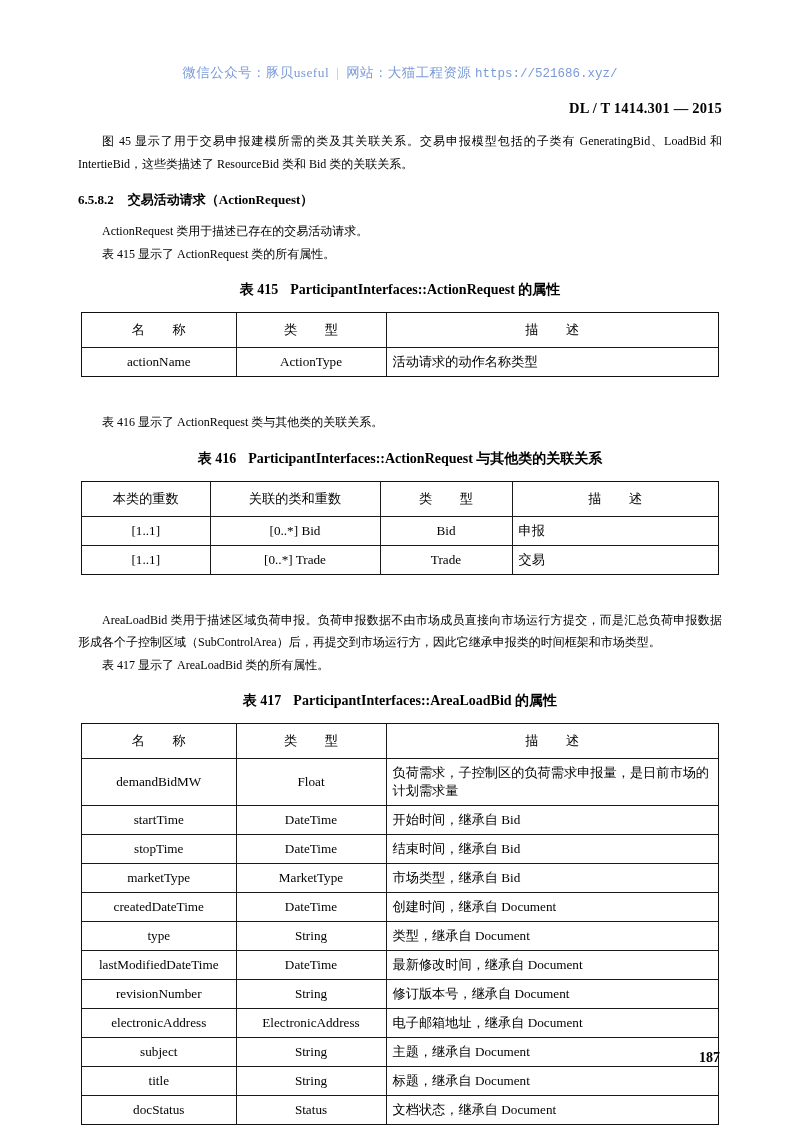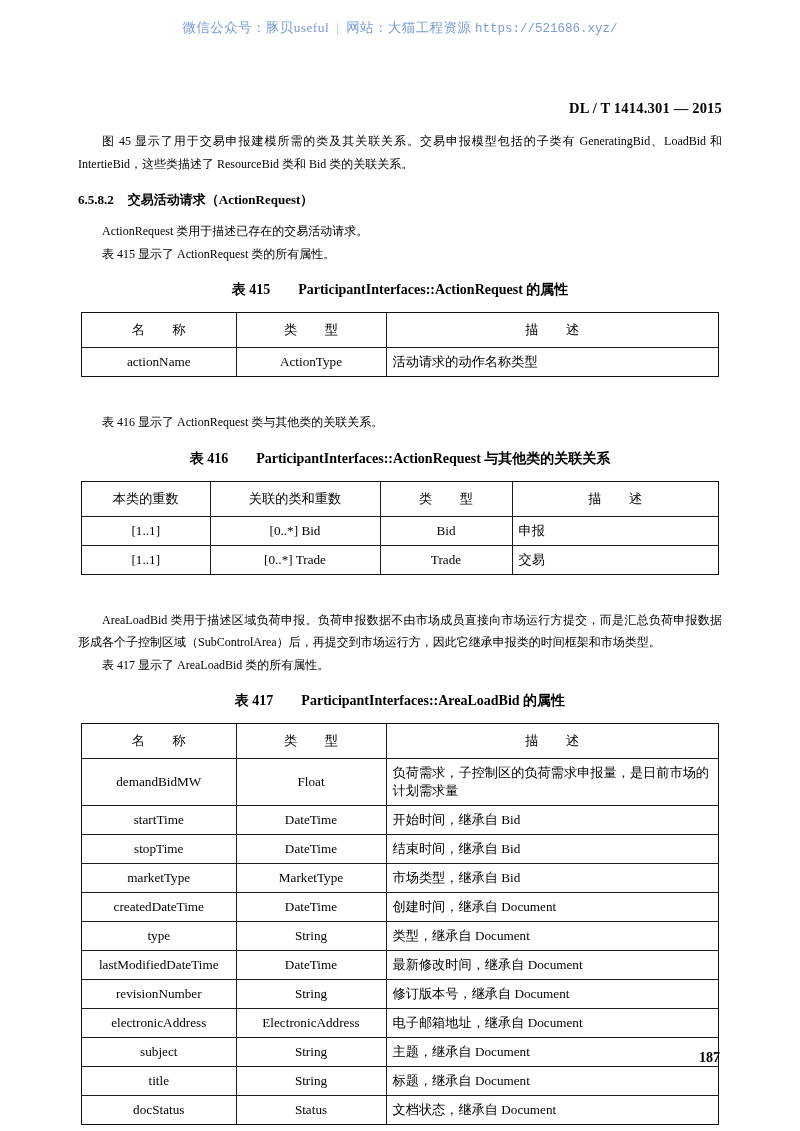--- a/index.html
+++ b/index.html
@@ -26,20 +26,21 @@
   .watermark {
     position: absolute;
     left: 0;
     width: 800px;
     text-align: center;
     font-family: "Liberation Serif", "DejaVu Serif", serif;
     font-size: 13.5px;
     color: #7a9bd8;
     letter-spacing: 0.4px;
     white-space: nowrap;
+    margin-top: 45px;
   }
   .watermark .sep {
     color: #a9c0e6;
     padding: 0 7px;
   }
   .watermark .url {
     font-family: "Liberation Mono", "DejaVu Sans Mono", monospace;
     font-size: 12.5px;
     letter-spacing: 0;
   }
@@ -88,21 +89,21 @@
   .gap-lg { height: 22px; }
 
   
   .table-caption {
     text-align: center;
     font-size: 14px;
     font-weight: bold;
     margin: 0 0 5px 0;
     line-height: 20px;
   }
-  .table-caption .cap-num { padding-right: 28px; }
+  .table-caption .cap-num { padding-right: 12px; }
 
   table.doc-table {
     border-collapse: collapse;
     width: 636px;
     margin: 0 auto;
     table-layout: fixed;
     font-size: 13.2px;
   }
   table.doc-table th,
   table.doc-table td {

